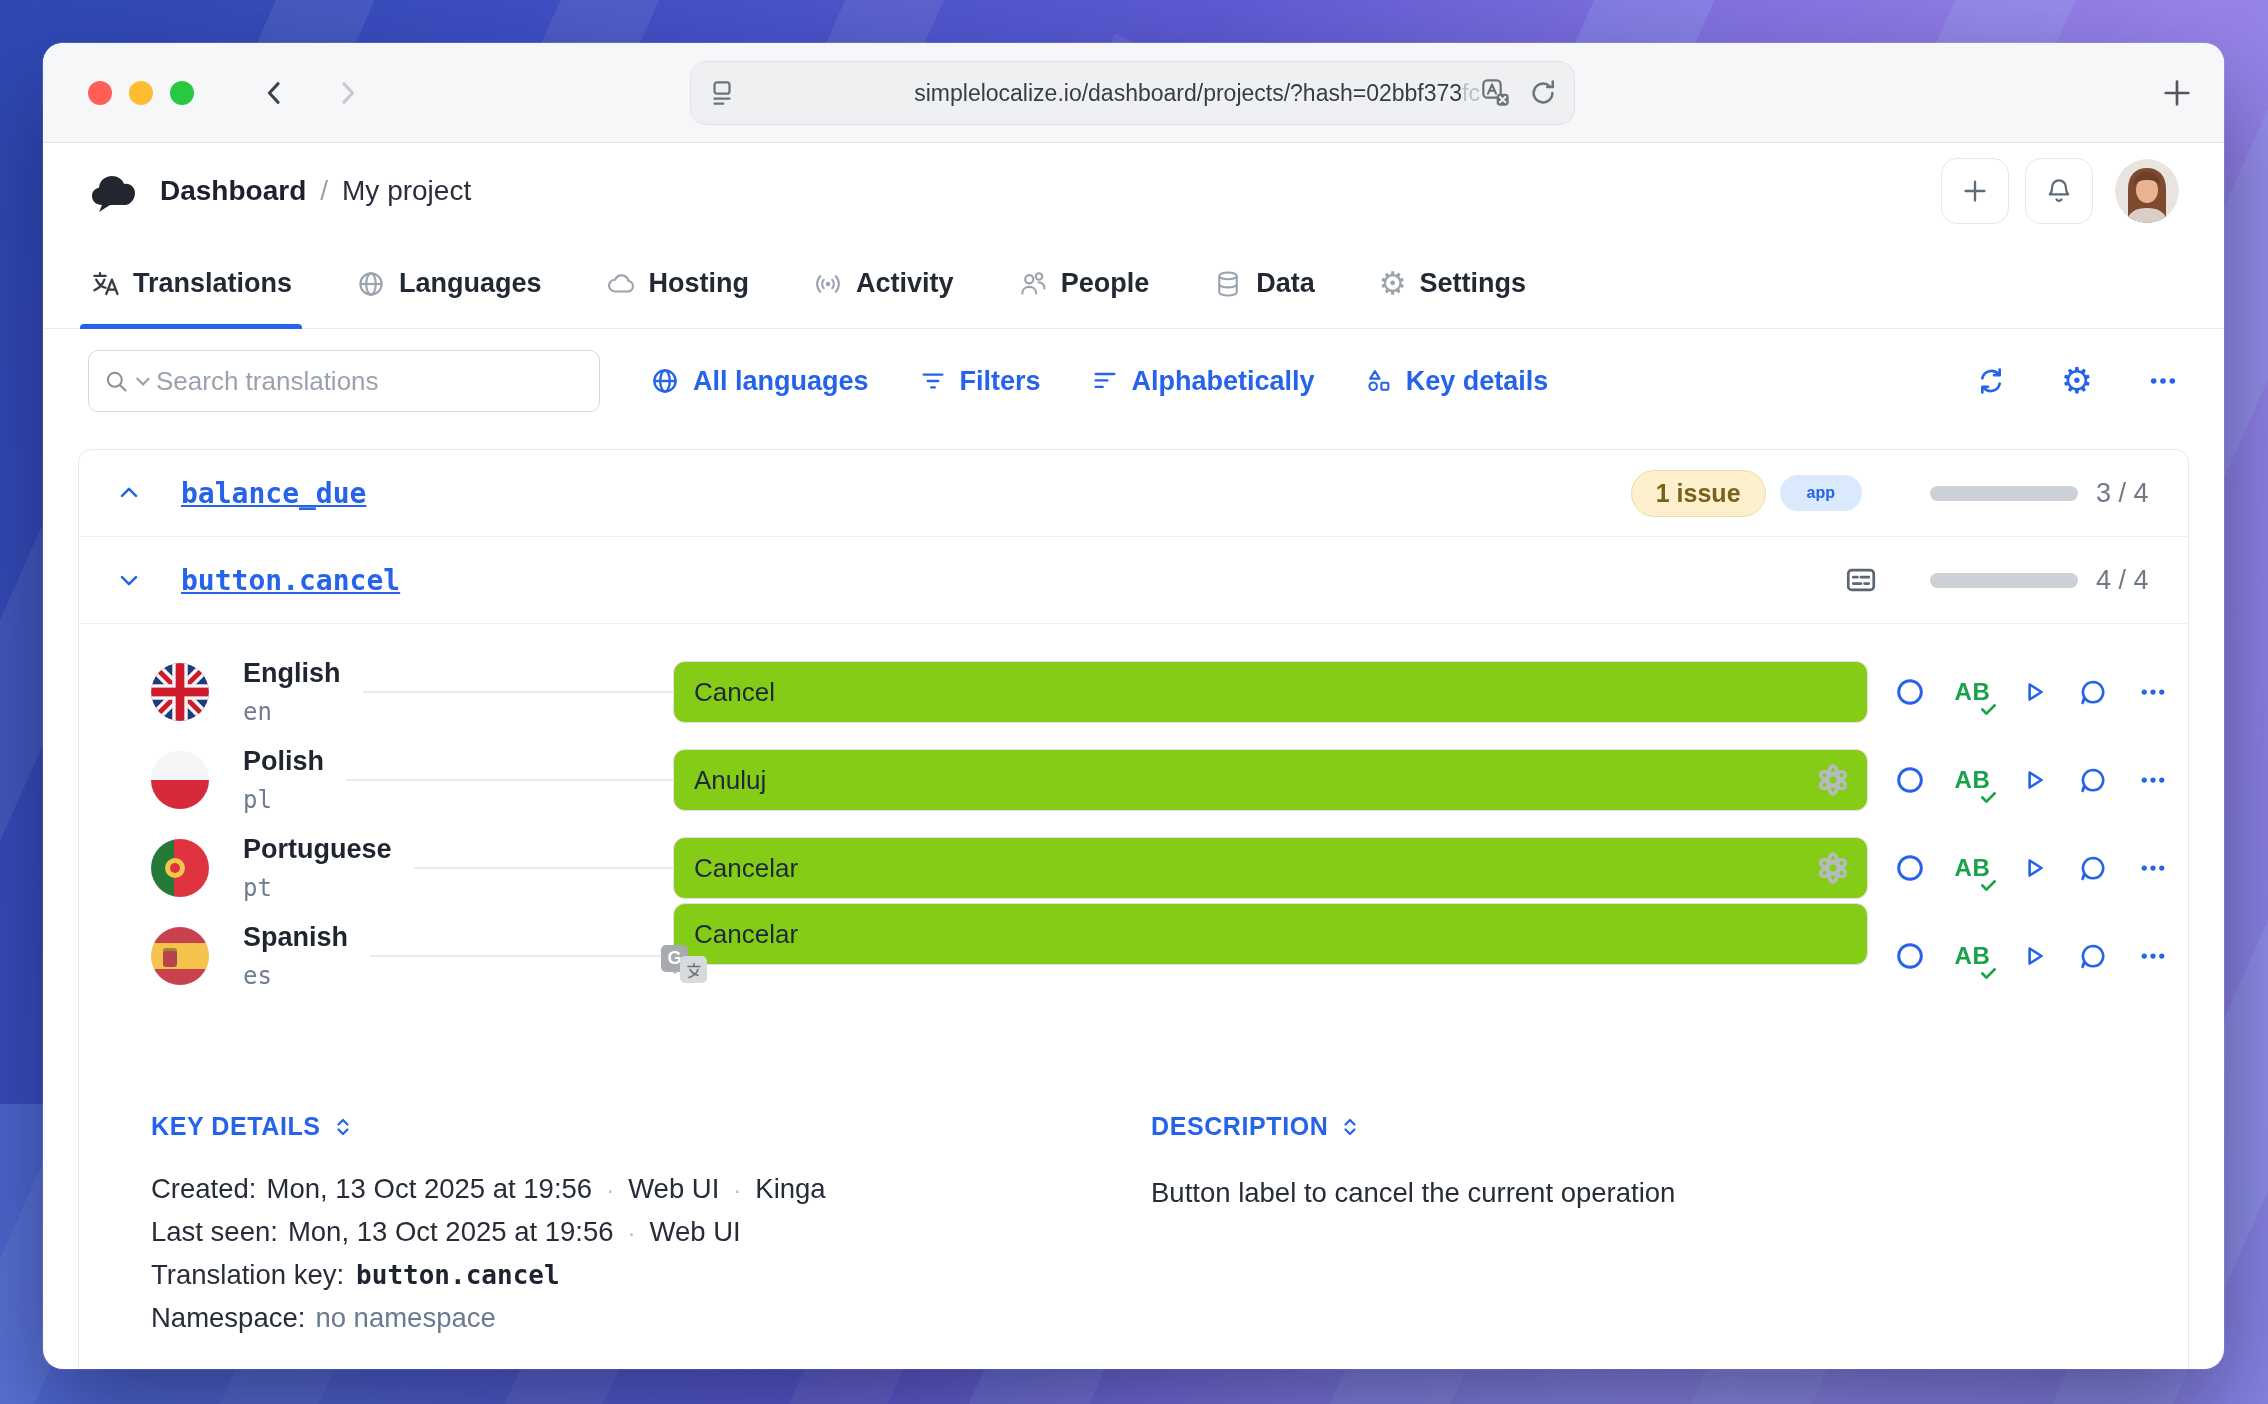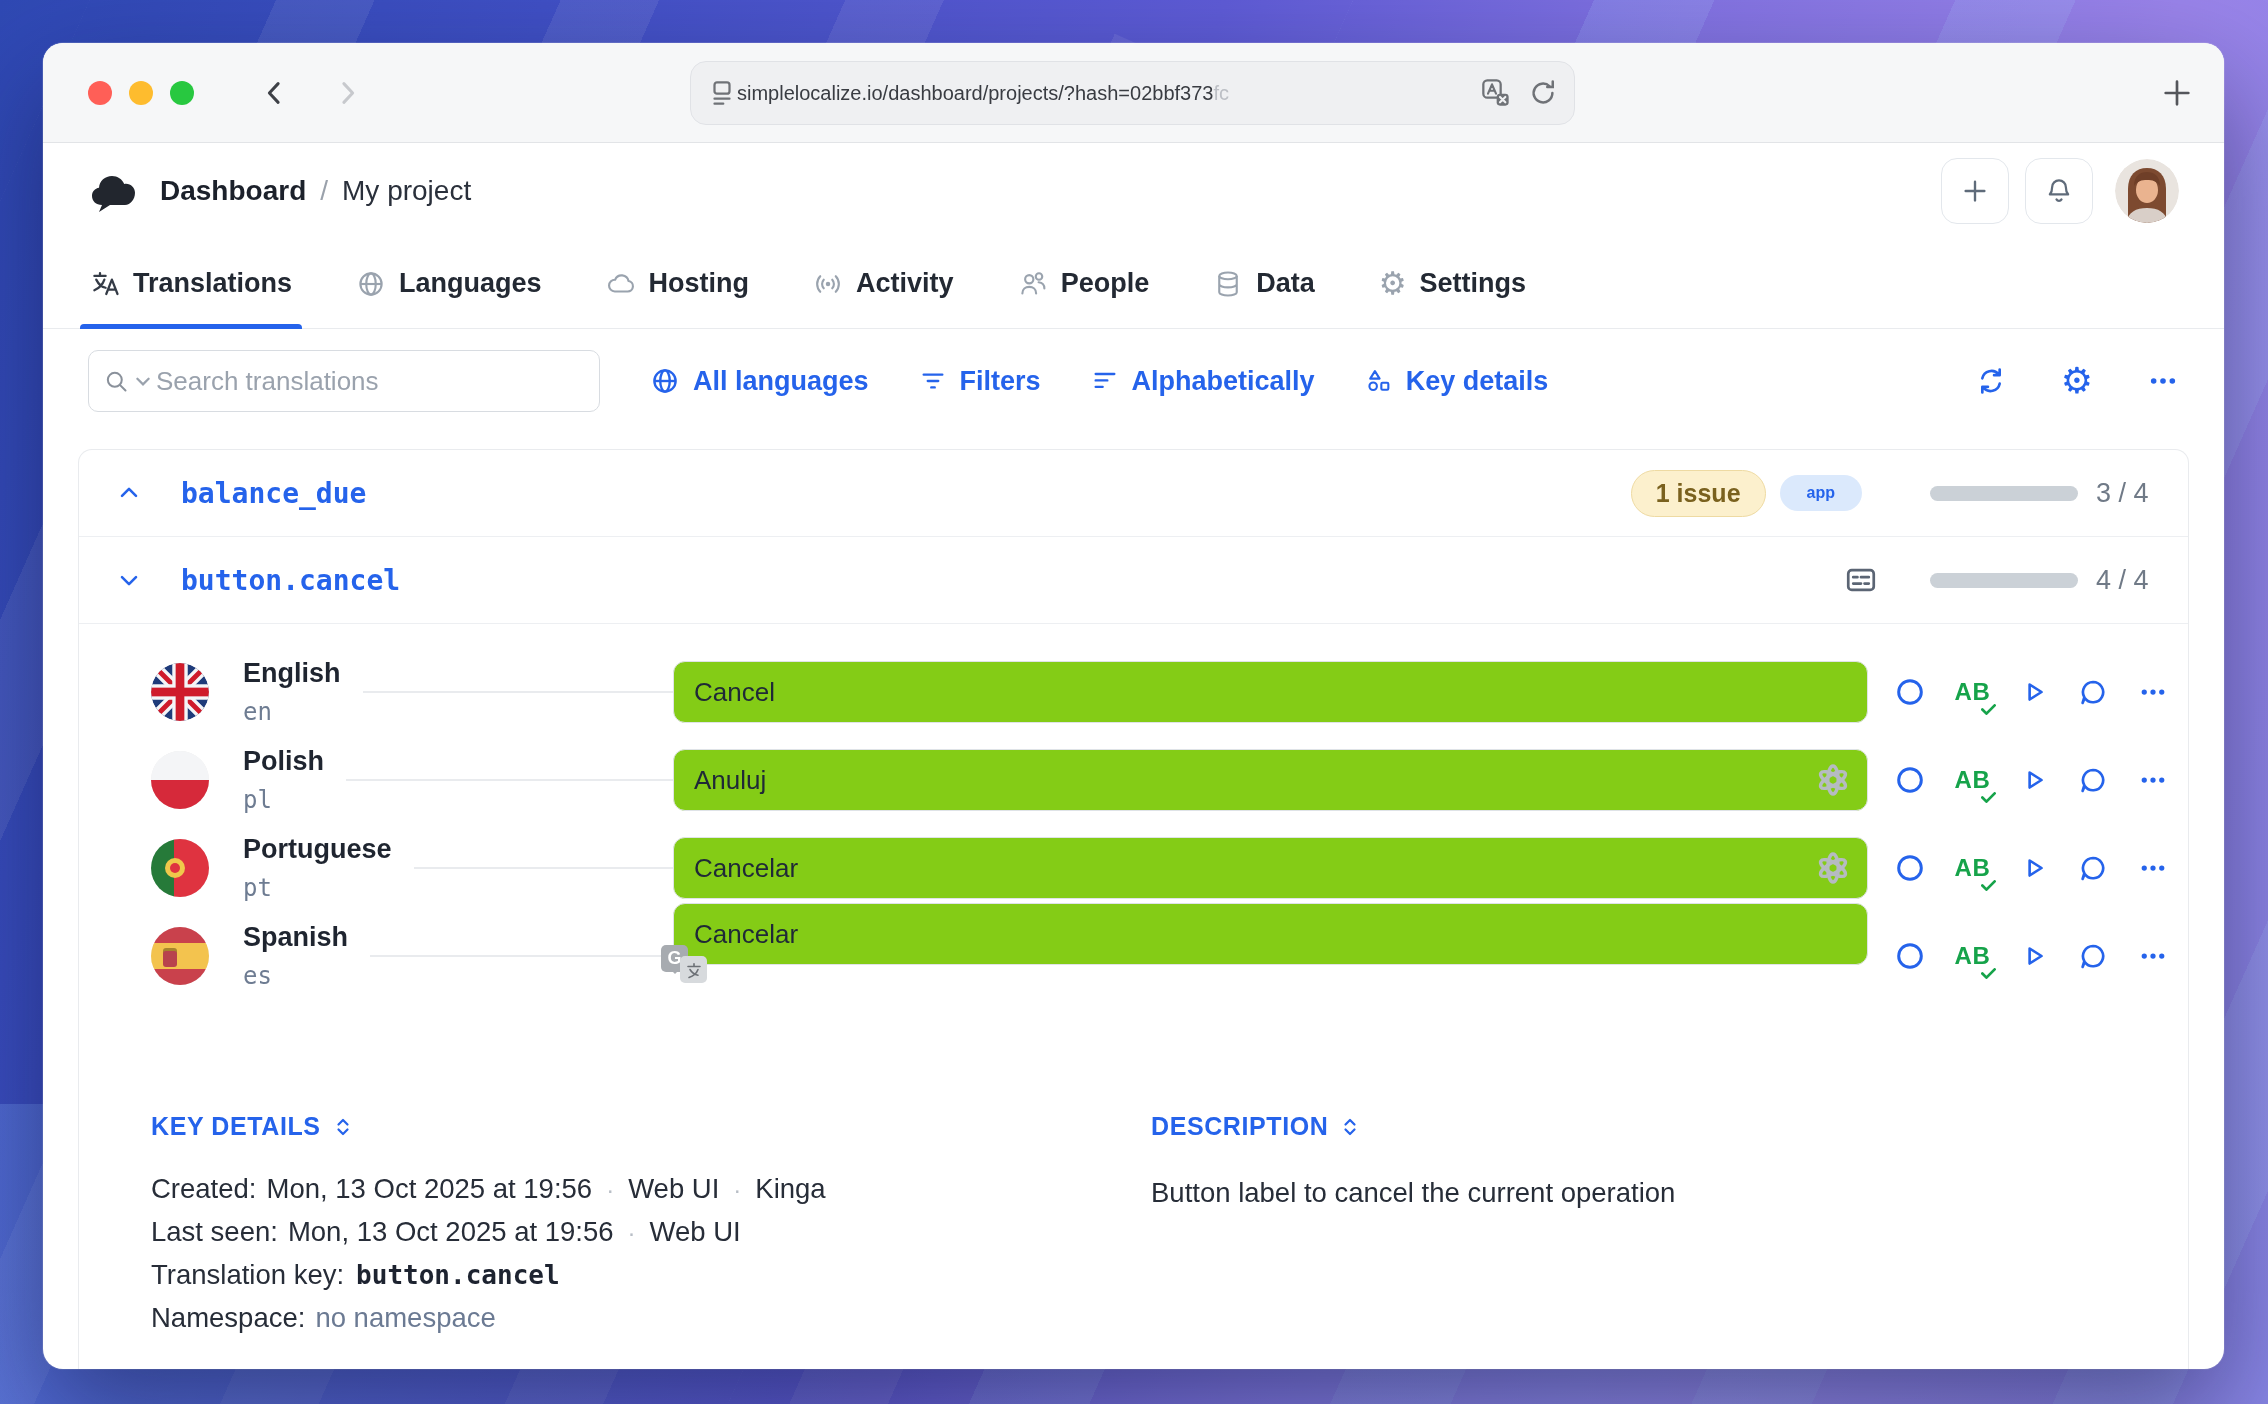--- a/index.html
+++ b/index.html
@@ -29,21 +29,21 @@
     display:flex; align-items:center; position:relative; }
   .traffic { display:flex; gap:17px; margin-left:45px; }
   .tl { width:24px; height:24px; border-radius:50%; }
   .tl.red { background:#ff5f57; } .tl.yellow { background:#febc2e; } .tl.green { background:#28c840; }
   .navbtns { display:flex; gap:42px; margin-left:66px; }
   .navbtn { width:30px; height:30px; }
   .urlbar { position:absolute; left:647px; top:18px; width:885px; height:64px;
     background:#eff0f2; border:1px solid #e0e2e6; border-radius:16px;
     display:flex; align-items:center; padding:0 16px; }
   .urlbar .page-ic { color:#6f7277; flex:0 0 auto; }
-  .urltext { flex:1; text-align:left; font-size:20px; color:#393c42; white-space:nowrap; overflow:hidden; }
+  .urltext { flex:1; text-align:right; font-size:23px; color:#393c42; white-space:nowrap; overflow:hidden; }
   .urltext .fade { color:#bcbfc5; }
   .url-right { display:flex; align-items:center; gap:16px; color:#6f7277; }
   .newtab { position:absolute; right:30px; top:33px; width:34px; height:34px; color:#54565b; }
 
   
   .app-header { height:96px; flex:0 0 96px; display:flex; align-items:center; padding:0 45px; background:#fff; }
   .logo { width:48px; height:48px; color:#22262e; }
   .crumbs { display:flex; align-items:baseline; margin-left:24px; font-size:28px; }
   .crumb-a { font-weight:700; color:#1c212b; }
   .crumb-sep { color:#9aa1ab; margin:0 14px; font-weight:400; }
@@ -75,21 +75,21 @@
   .search input::placeholder { color:#9aa2ad; }
   .blue-link { display:flex; align-items:center; gap:13px; color:#2563eb; font-size:27px; font-weight:600; margin-left:50px; }
   .tool-icons { margin-left:auto; display:flex; align-items:center; gap:54px; color:#2563eb; }
   .tool-icons .gearglyph { font-size:36px; }
 
   
   .keycard { margin:16px 35px 0 35px; border:1px solid #e9ebee; border-bottom:none; border-radius:14px 14px 0 0;
     background:#fff; flex:1; overflow:hidden; }
   .keyrow { height:87px; display:flex; align-items:center; padding:0 20px 0 30px; border-bottom:1px solid #edeff2; }
   .chev-btn { width:40px; height:40px; display:flex; align-items:center; justify-content:center; color:#2563eb; }
-  .keyname { margin-left:32px; font-family:"DejaVu Sans Mono", monospace; font-size:28px; font-weight:700; color:#2563eb; }
+  .keyname { margin-left:32px; font-family:"DejaVu Sans Mono", monospace; font-size:28px; font-weight:700; color:#2563eb;text-decoration:underline; }
   .krspace { flex:1; }
   .badge-issue { background:#fcf0cd; border:1.5px solid #eedaa2; color:#7a611e; border-radius:999px;
     font-size:25px; font-weight:600; padding:8px 24px; }
   .badge-tag { background:#dbe9fc; color:#2563eb; border-radius:999px; font-size:16px; font-weight:700;
     padding:9px 27px; margin-left:14px; }
   .badge-gap { width:68px; }
   .cardicon { color:#5b6574; margin-right:52px; display:flex; }
   .ptrack { width:148px; height:15px; border-radius:8px; background:#cbd1d7; overflow:hidden; }
   .pfill { height:100%; border-radius:8px; background:#1fad4e; }
   .plabel { width:72px; margin-left:18px; font-size:27px; color:#707a87; white-space:nowrap; }

